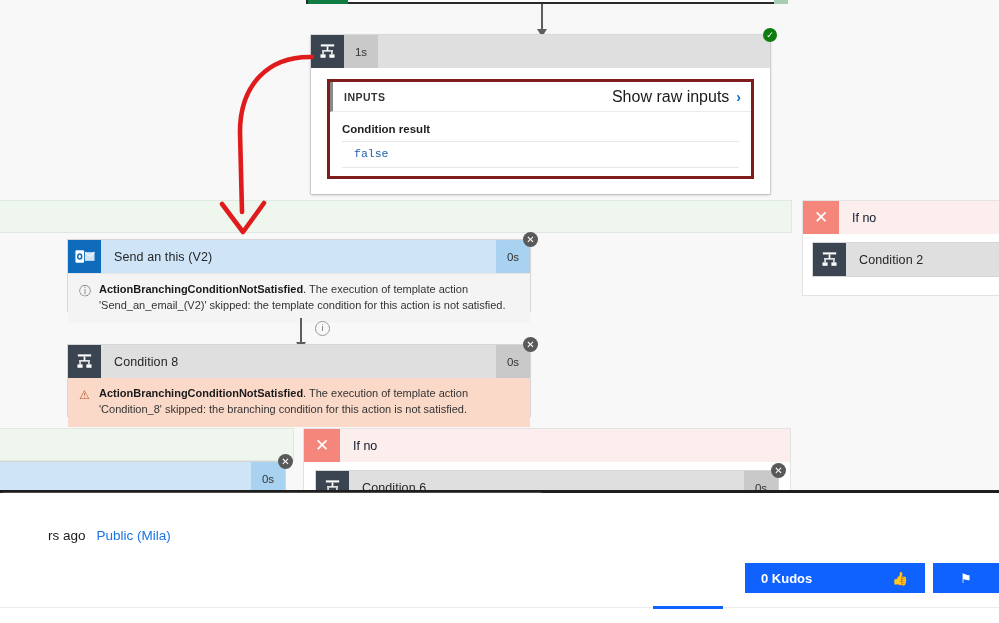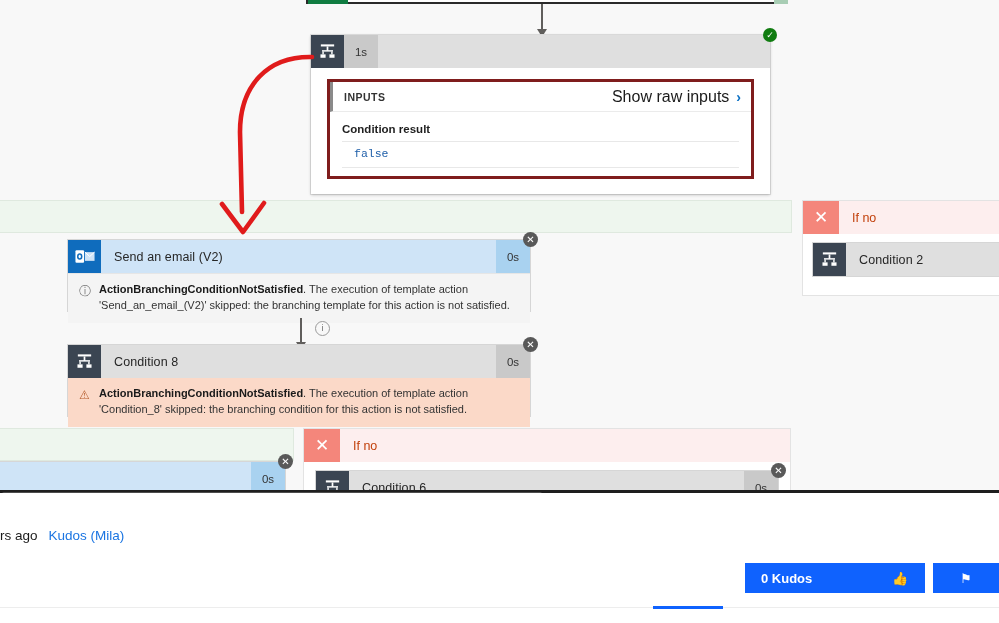--- a/index.html
+++ b/index.html
@@ -86,21 +86,21 @@
 
   
   .scope{position:absolute;box-sizing:border-box;}
   .scope.green{background:#eef6ee;border:1px solid #dfe9df;}
   .scope.white{background:#ffffff;border:1px solid #e3e3e3;}
   .branch-hd{display:flex;align-items:stretch;height:33px;background:#fdeeee;}
   .branch-hd .xb{
     width:36px;min-width:36px;background:#f4867b;display:flex;align-items:center;justify-content:center;
     color:#fff;font-size:17px;font-weight:300;
   }
-  .branch-hd .bt{display:flex;align-items:center;padding-left:13px;font-size:12.5px;color:#c2410c;}
+  .branch-hd .bt{display:flex;align-items:center;padding-left:13px;font-size:12.5px;color:#0f172a;}
 
   
   .info-c{
     position:absolute;width:13px;height:13px;border-radius:50%;border:1px solid #9a9a9a;
     color:#6d6d6d;font-size:9px;line-height:12px;text-align:center;background:#f8f8f8;
   }
 
   
   #redarrow{position:absolute;left:0;top:0;width:999px;height:493px;pointer-events:none;}
 
@@ -108,21 +108,21 @@
   #hscroll{
     position:absolute;left:0;top:490px;width:999px;height:10px;background:#1e1e1e;
   }
   #hscroll .thumb{position:absolute;left:2px;top:2px;width:540px;height:5px;background:#4d4d4d;border-radius:2px;}
 
   
   #meta{
     position:absolute;left:0;top:500px;width:999px;height:60px;background:#fff;
   }
   #meta .row{position:absolute;left:0;top:28px;display:flex;align-items:baseline;font-size:13.5px;}
-  #meta .ago{color:#1a1a1a;}
+  #meta .ago{color:#1a1a1a;margin-left:48px;}
   #meta .pub{color:#1b75e2;margin-left:11px;}
 
   #footer{
     position:absolute;left:0;top:560px;width:999px;height:63px;background:#fff;
   }
   .kudos{
     position:absolute;left:745px;top:3px;width:180px;height:30px;background:#0f62fe;
     display:flex;align-items:center;justify-content:space-between;padding:0 16px;
     box-sizing:border-box;color:#fff;font-size:13px;font-weight:bold;cursor:pointer;
   }
@@ -211,28 +211,28 @@
     <div class="hdr blue">
       <div class="glyph office">
         <svg width="20" height="17" viewBox="0 0 22 18" aria-hidden="true">
           <rect x="0.5" y="2" width="9.5" height="14" rx="1.2" fill="#fff"></rect>
           <ellipse cx="5.2" cy="9" rx="3" ry="3.6" fill="#0f6cbd"></ellipse>
           <ellipse cx="5.2" cy="9" rx="1.3" ry="1.9" fill="#fff"></ellipse>
           <rect x="11" y="4.2" width="10.5" height="9.6" fill="#cfe4f7"></rect>
           <path d="M11 4.2 L16.2 9 L21.5 4.2" fill="none" stroke="#fff" stroke-width="1.1"></path>
         </svg>
       </div>
-      <div class="title">Send an email (V2)</div>
+      <div class="title">Send an this (V2)</div>
       <div class="dur">0s</div>
       <div class="badge-x">✕</div>
     </div>
     <div class="err grey">
       <div class="ei">ⓘ</div>
       <div>
-        <b>ActionBranchingConditionNotSatisfied</b><span>. The execution of template action 'Send_an_email_(V2)' skipped: the branching template for this action is not satisfied.</span>
+        <b>ActionBranchingConditionNotSatisfied</b><span>. The execution of template action 'Send_an_email_(V2)' skipped: the template condition for this action is not satisfied.</span>
       </div>
     </div>
   </div>
 
   <div class="conn" style="left:300px;top:318px;">
     <div class="ln" style="height:25px;"></div>
     <div class="hd" style="top:24px;"></div>
   </div>
   <div class="info-c" style="left:315px;top:321px;">i</div>
 
@@ -304,21 +304,21 @@
   </svg>
 
   <div id="hscroll">
     <div class="thumb"></div>
   </div>
 </div>
 
 <div id="meta">
   <div class="row">
     <span class="ago">rs ago</span>
-    <span class="pub">Kudos (Mila)</span>
+    <span class="pub">Public (Mila)</span>
   </div>
 </div>
 
 <div id="footer">
   <div class="kudos">
     <span>0 Kudos</span>
     <span class="th">👍</span>
   </div>
   <div class="flagbtn">
     <span>⚑</span>

